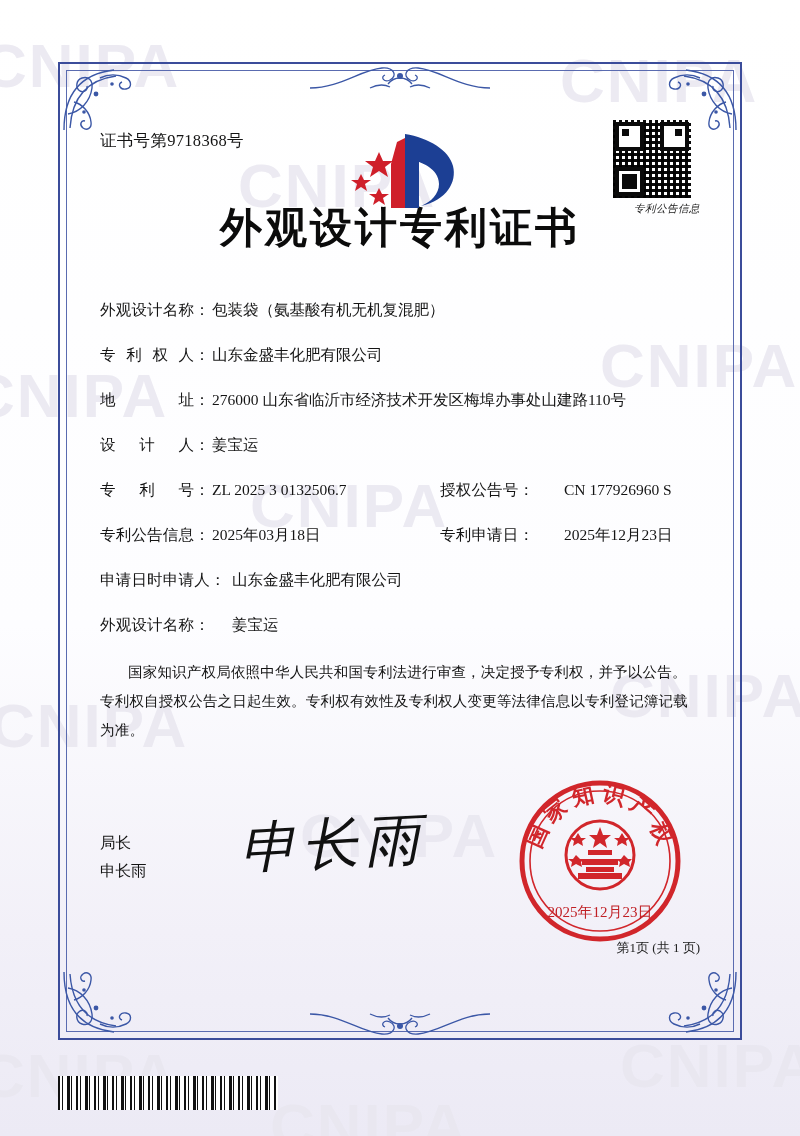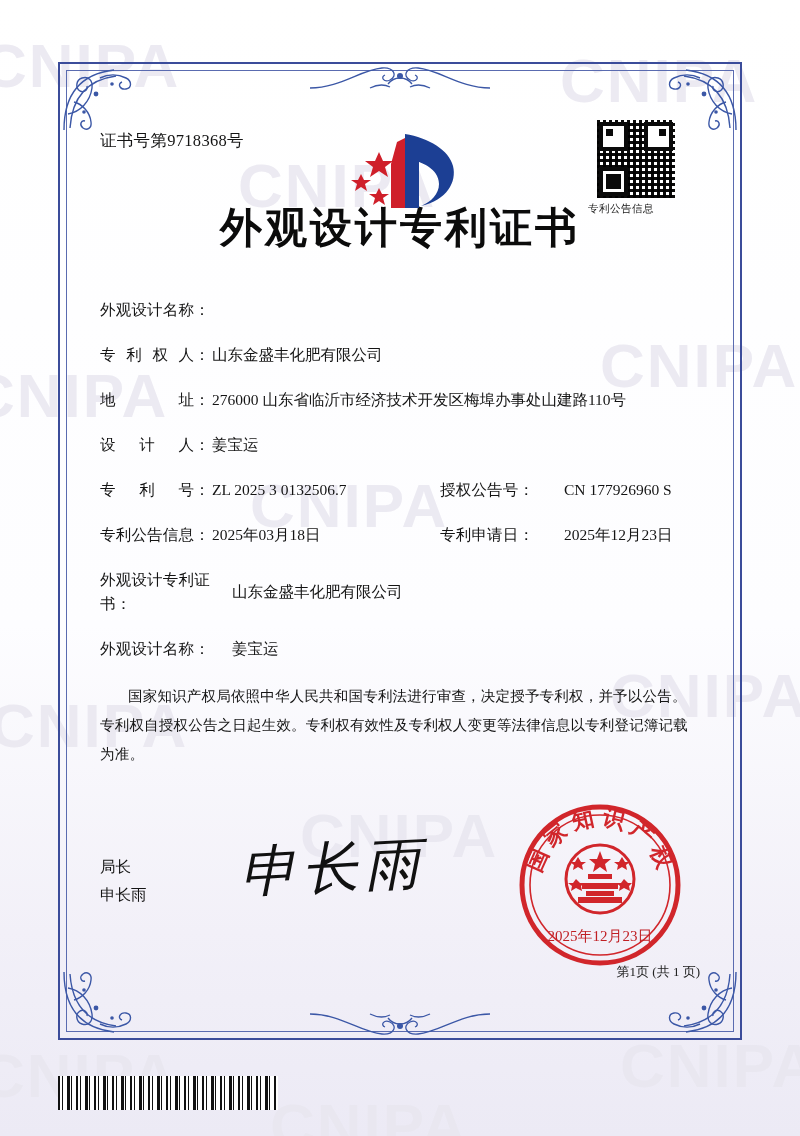--- a/index.html
+++ b/index.html
@@ -117,24 +117,25 @@
     top: 8px;
     transform: translateX(-50%);
     width: 130px;
     height: 86px;
   }
   .logo svg { width: 100%; height: 100%; display: block; }
 
   
   .qr-block {
     position: absolute;
-    right: 16px;
+    right: 0;
     top: 0;
     width: 96px;
-    text-align: left;
+    text-align: right;
+    font-style: italic;
   }
   .qr-img {
     width: 78px;
     height: 78px;
     margin: 0 auto;
     background-color: #fff;
     background-image:
       repeating-linear-gradient(90deg, #0a0a0a 0 3px, transparent 3px 6px),
       repeating-linear-gradient(0deg, #0a0a0a 0 3px, transparent 3px 6px);
     background-blend-mode: multiply;
@@ -192,21 +193,21 @@
   }
 
   
   .fields {
     margin-top: 42px;
     font-size: 15.5px;
     line-height: 1.55;
   }
   .row {
     display: flex;
-    align-items: center;
+    align-items: flex-end;
     margin-bottom: 21px;
   }
   .label {
     width: 110px;
     flex: 0 0 110px;
     color: #141414;
     letter-spacing: .2px;
   }
   .label.spread {
     display: flex;
@@ -409,20 +410,21 @@
       </div>
       <div class="qr-caption">专利公告信息</div>
     </div>
 
     <div class="main-title">外观设计专利证书</div>
 
     <div class="fields">
 
       <div class="row">
         <div class="label">外观设计名称：</div>
+        <div class="value">包装袋（氨基酸有机无机复混肥）</div>
       </div>
 
       <div class="row">
         <div class="label spread">
           <span>专</span>
           <span>利</span>
           <span>权</span>
           <span>人：</span>
         </div>
         <div class="value">山东金盛丰化肥有限公司</div>
@@ -465,21 +467,21 @@
           <div class="label">专利公告信息：</div>
           <div class="value">2025年03月18日</div>
         </div>
         <div class="col right">
           <div class="label">专利申请日：</div>
           <div class="value">2025年12月23日</div>
         </div>
       </div>
 
       <div class="row">
-        <div class="label" style="width:130px;flex:0 0 130px;">外观设计专利证书：</div>
+        <div class="label" style="width:130px;flex:0 0 130px;">申请日时申请人：</div>
         <div class="value">山东金盛丰化肥有限公司</div>
       </div>
 
       <div class="row">
         <div class="label" style="width:130px;flex:0 0 130px;">外观设计名称：</div>
         <div class="value">姜宝运</div>
       </div>
 
     </div>
 

